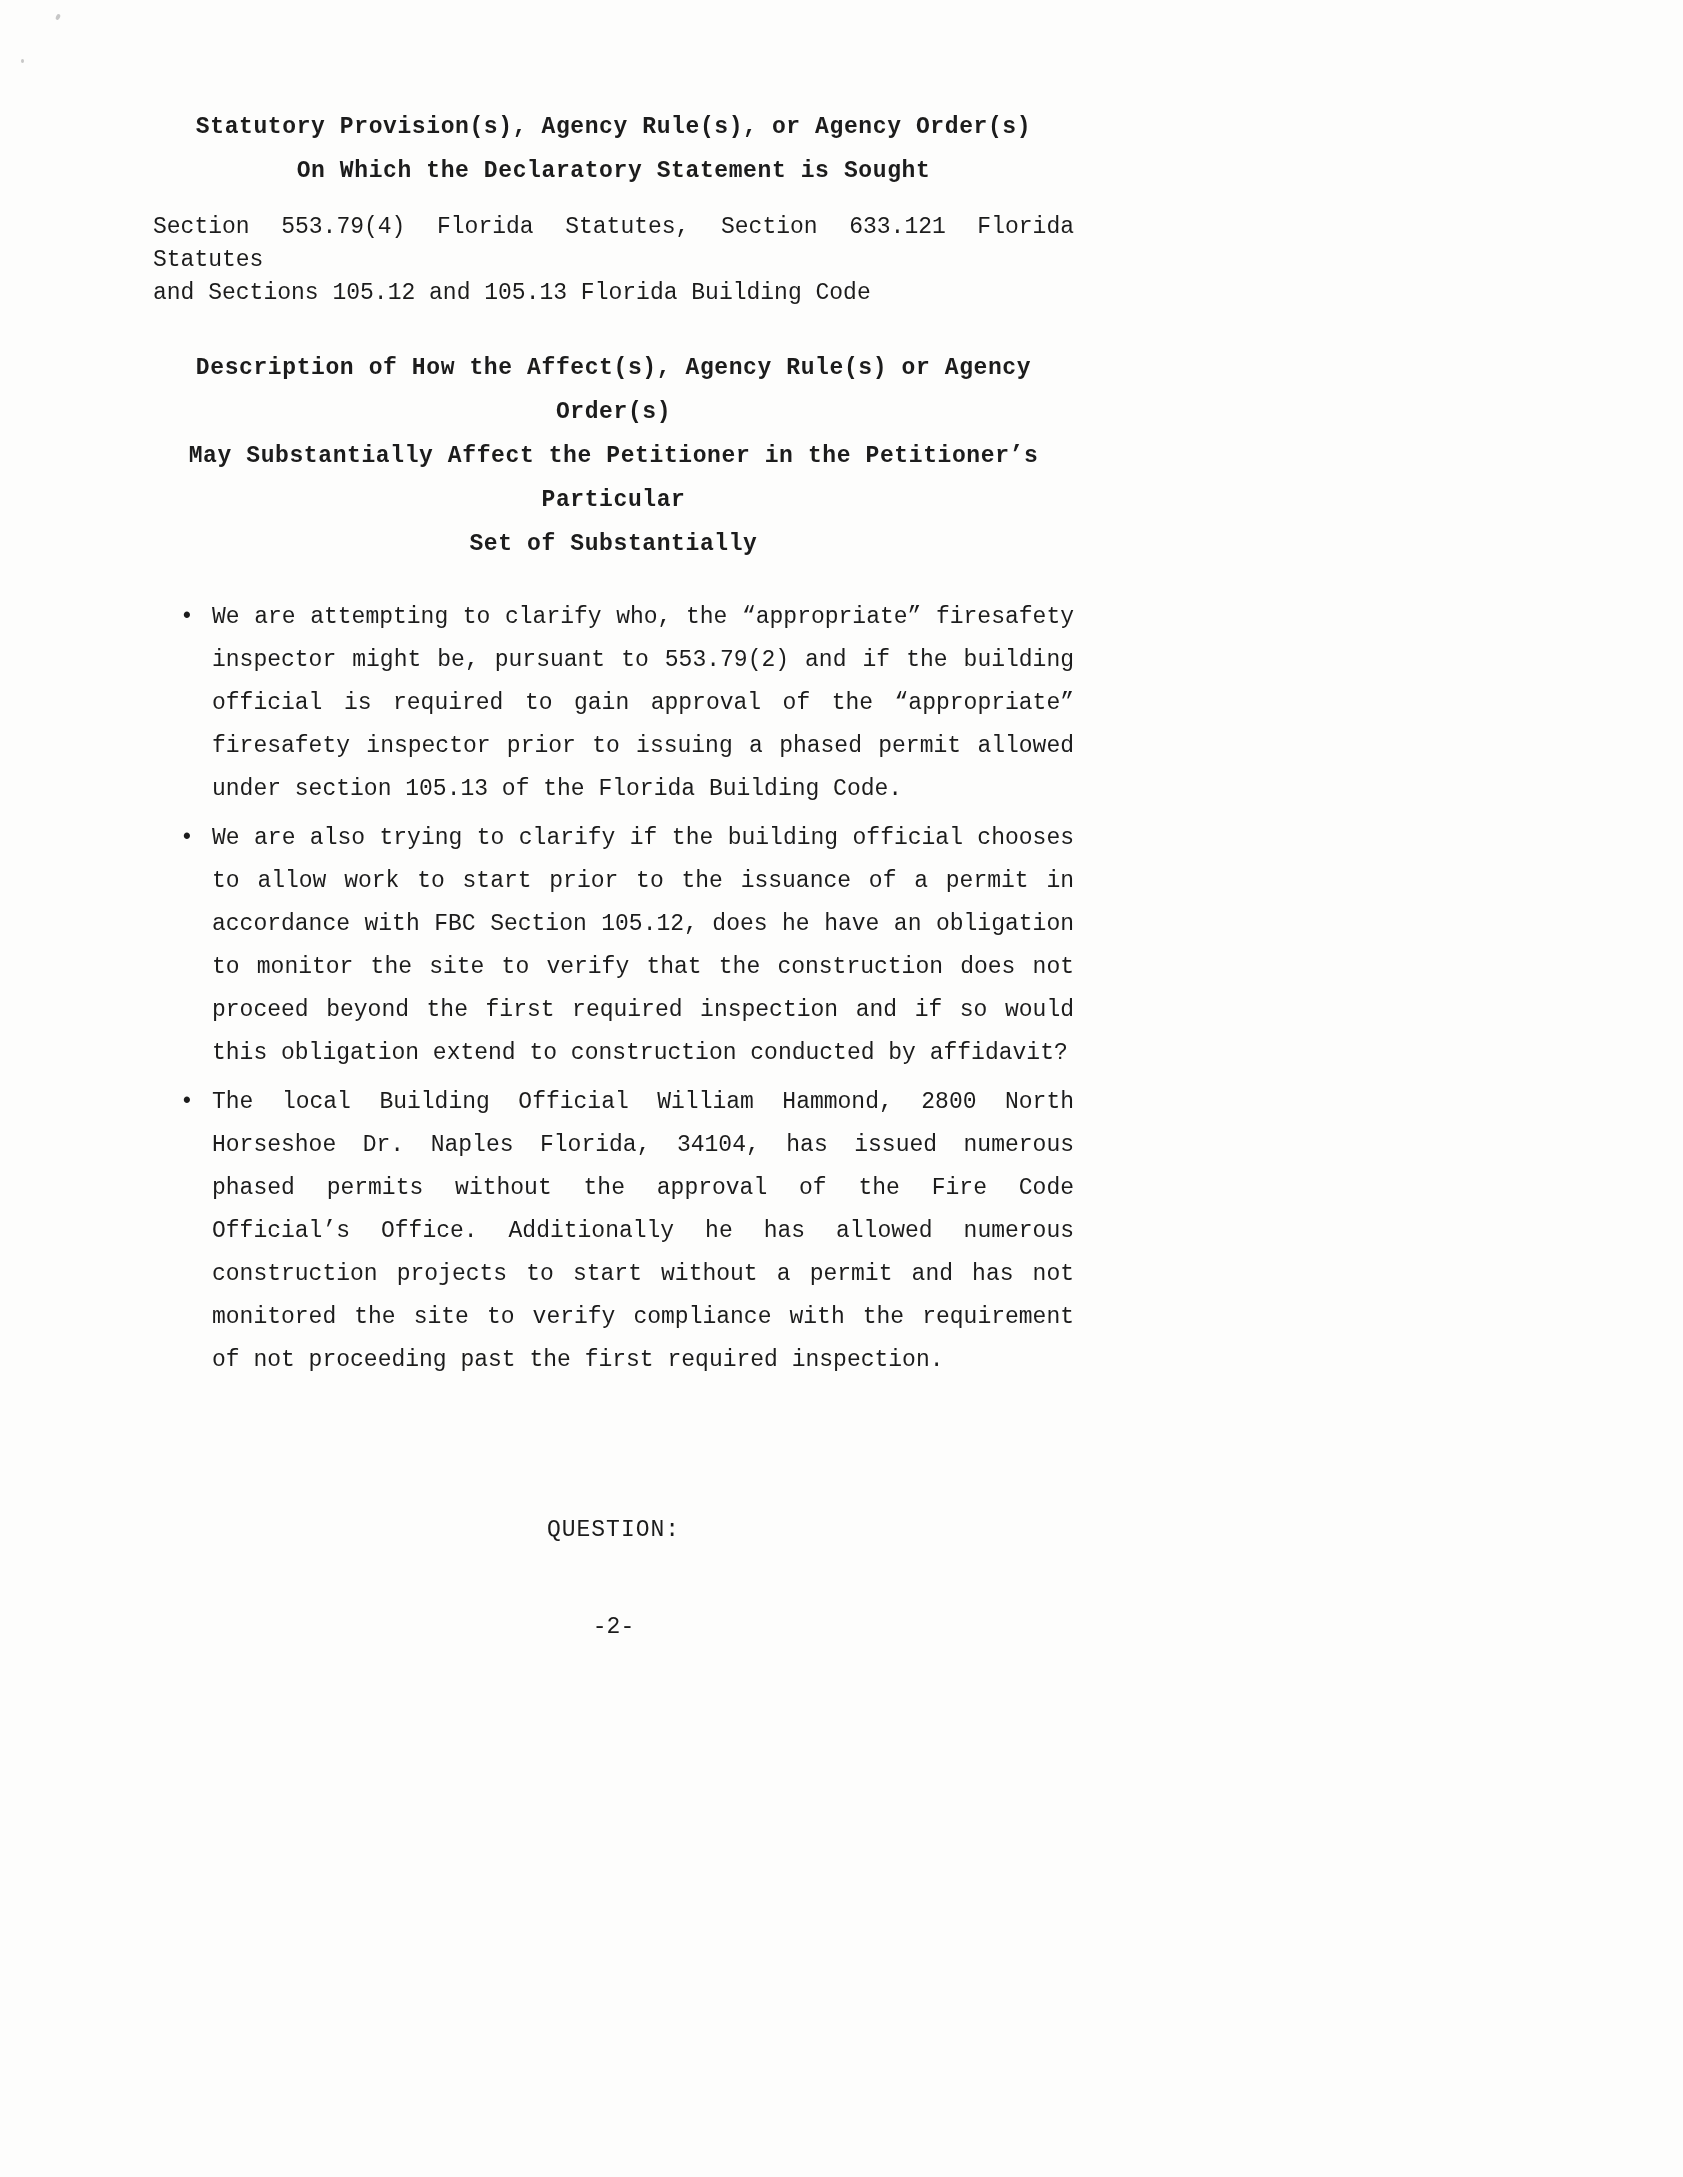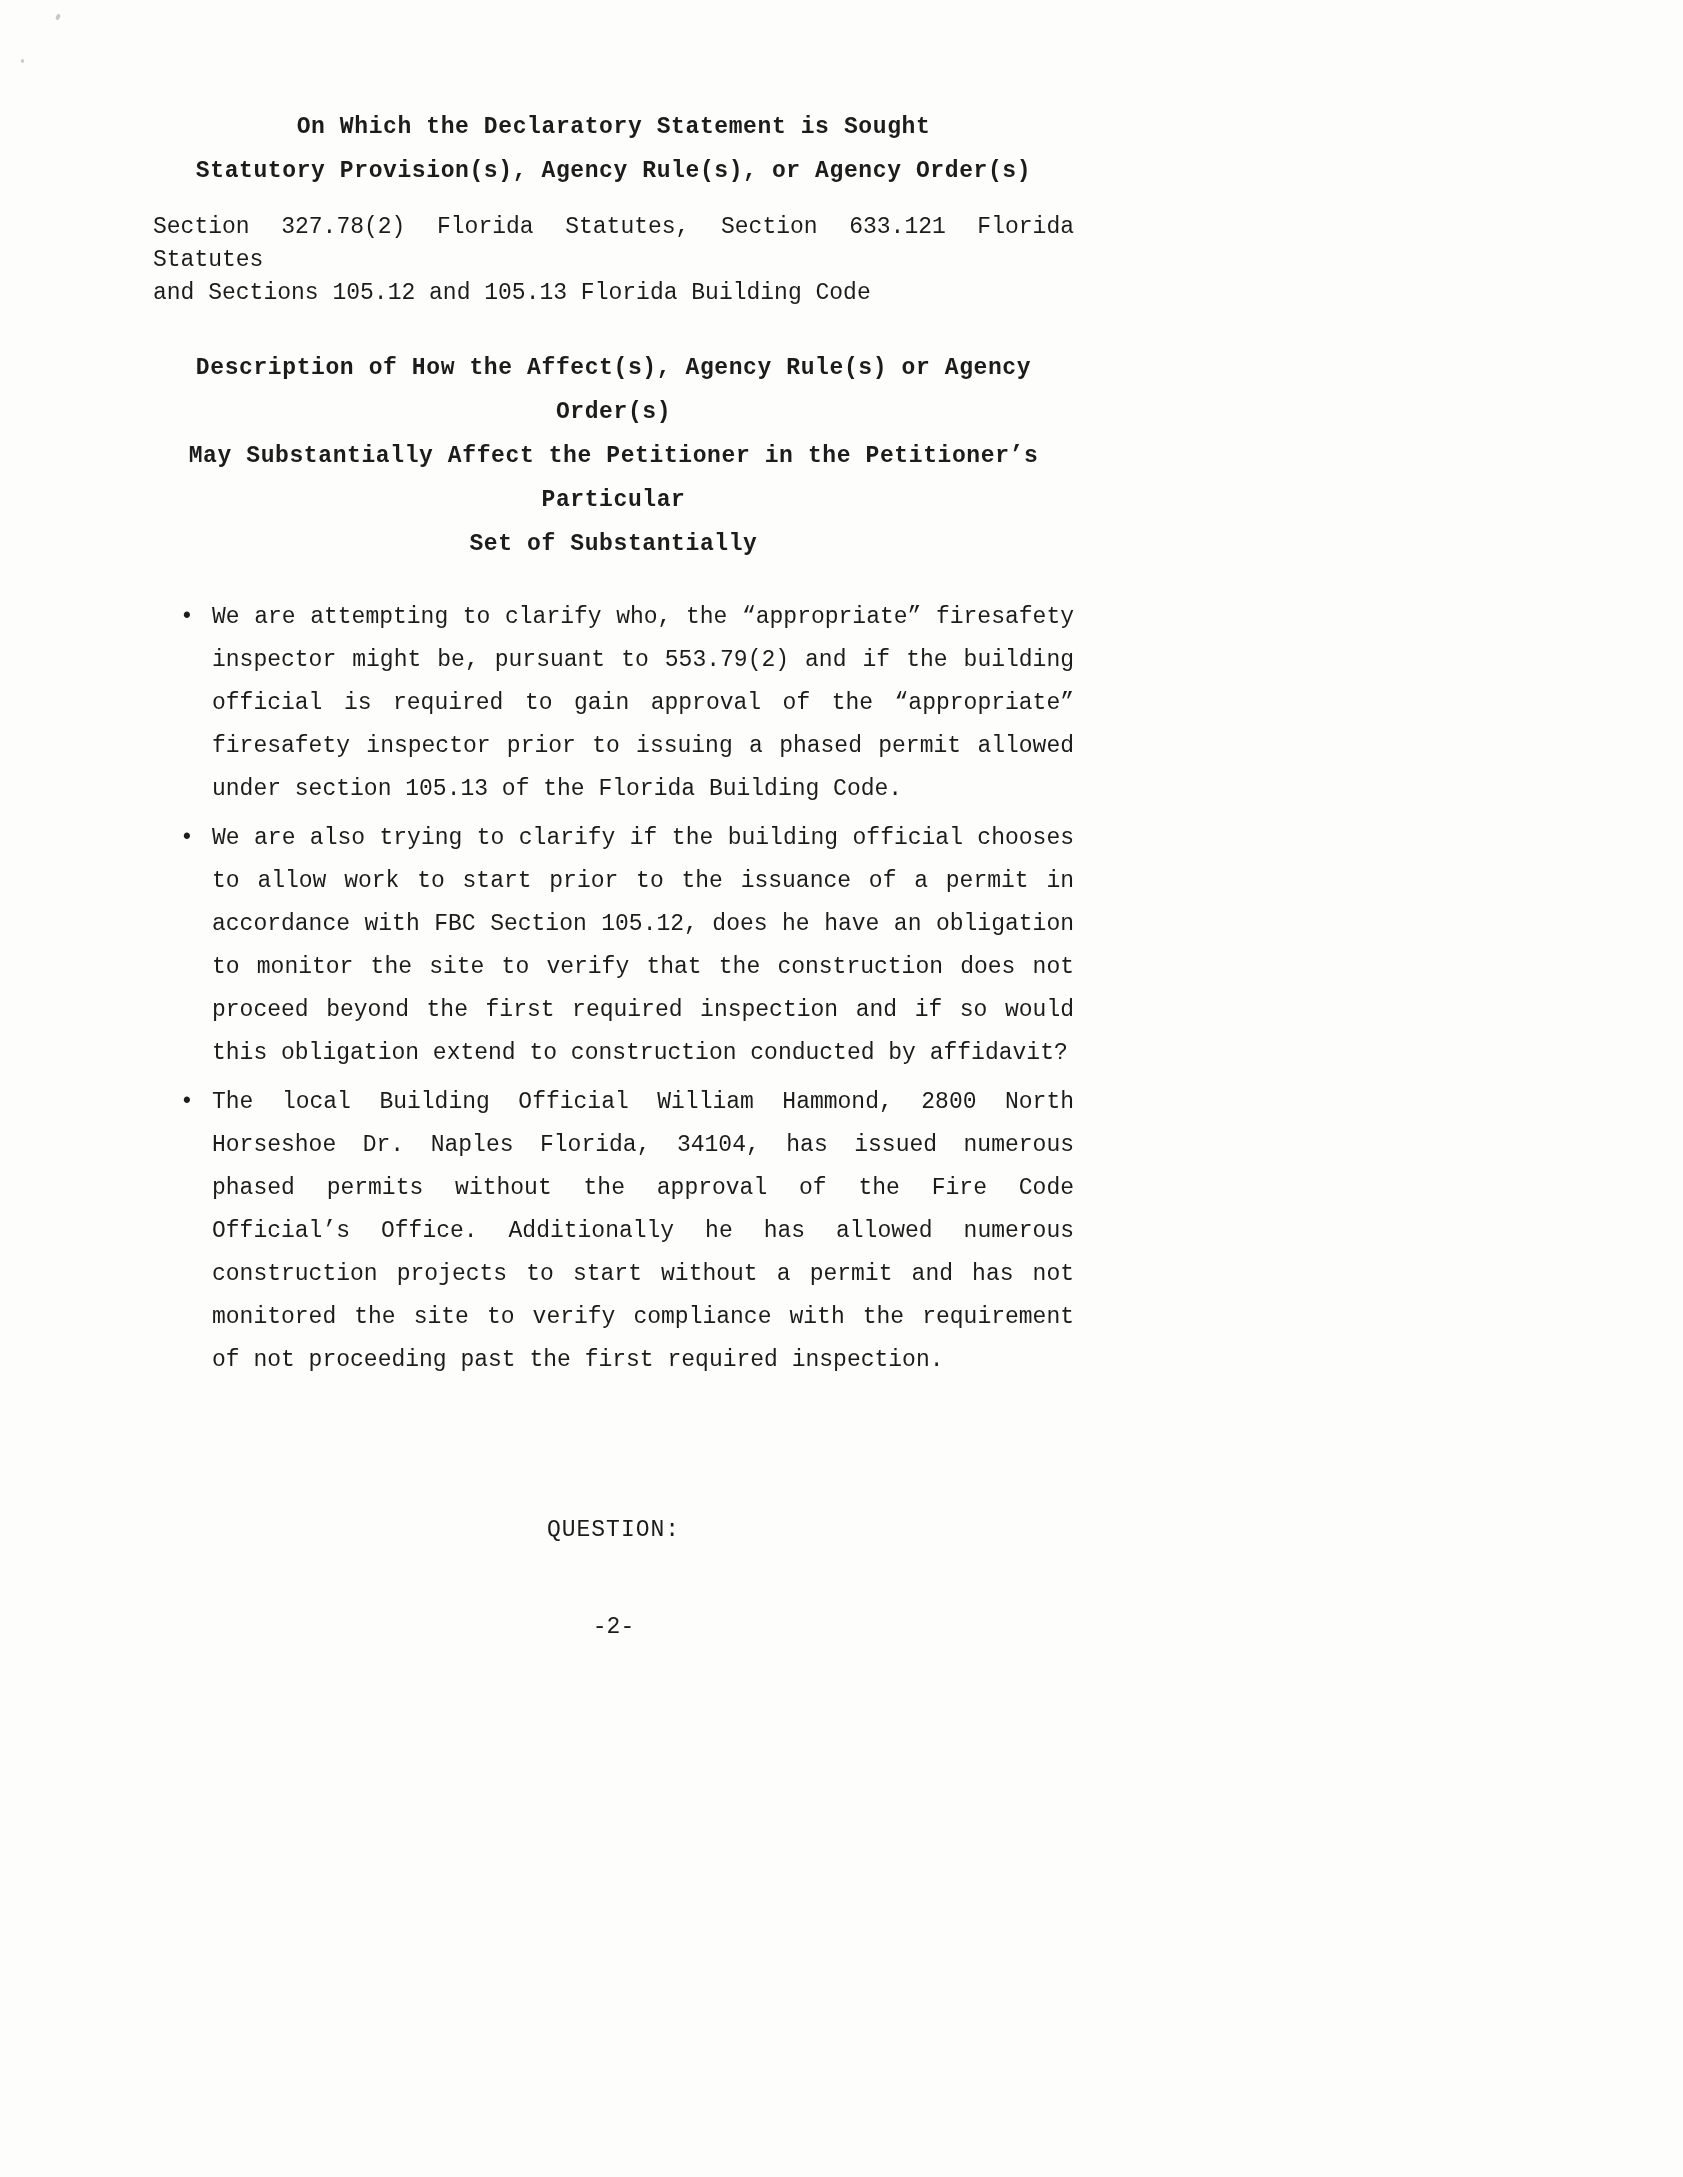--- a/index.html
+++ b/index.html
@@ -95,26 +95,26 @@
 <body>
 
 <div class="page">
 
   <span class="speck speck-1"></span>
   <span class="speck speck-2"></span>
 
   <div class="content">
 
     <div class="heading heading-1">
+      <div>Statutory Provision(s), Agency Rule(s), or Agency Order(s)</div>
       <div>On Which the Declaratory Statement is Sought</div>
-      <div>Statutory Provision(s), Agency Rule(s), or Agency Order(s)</div>
     </div>
 
     <div class="intro">
-      <div class="line-full">Section 327.78(2) Florida Statutes, Section 633.121 Florida Statutes</div>
+      <div class="line-full">Section 553.79(4) Florida Statutes, Section 633.121 Florida Statutes</div>
       <div class="line-last">and Sections 105.12 and 105.13 Florida Building Code</div>
     </div>
 
     <div class="heading heading-2">
       <div>Description of How the Affect(s), Agency Rule(s) or Agency Order(s)</div>
       <div>May Substantially Affect the Petitioner in the Petitioner’s Particular</div>
       <div>Set of Substantially</div>
     </div>
 
     <ul class="bullets">

